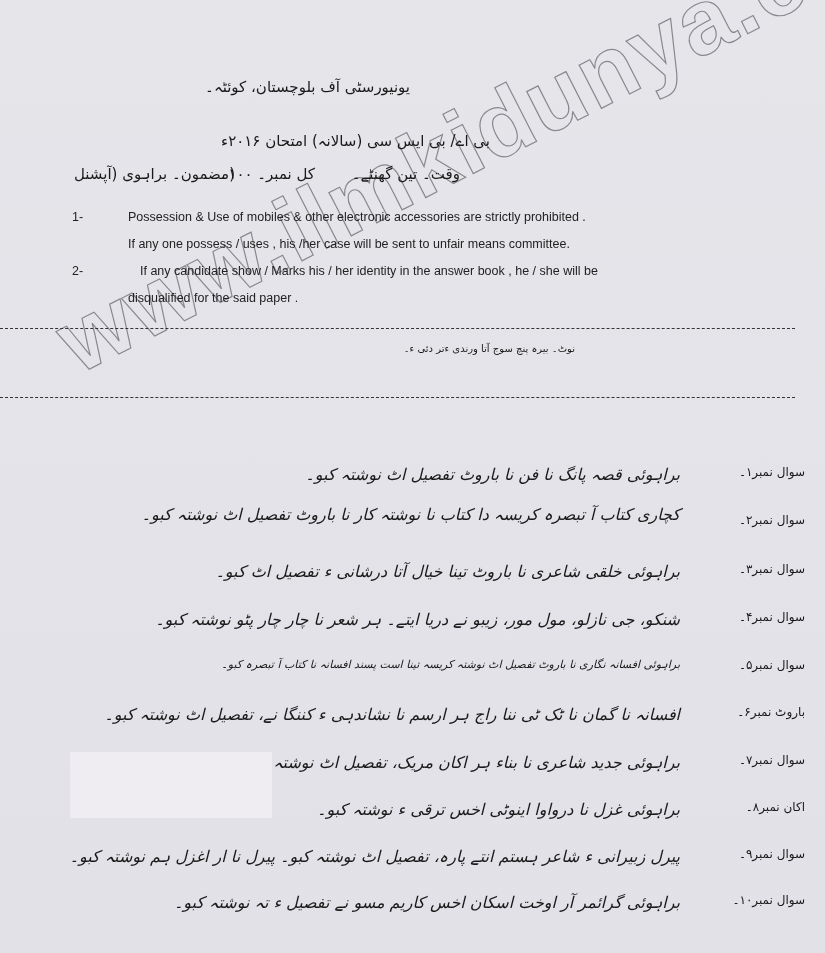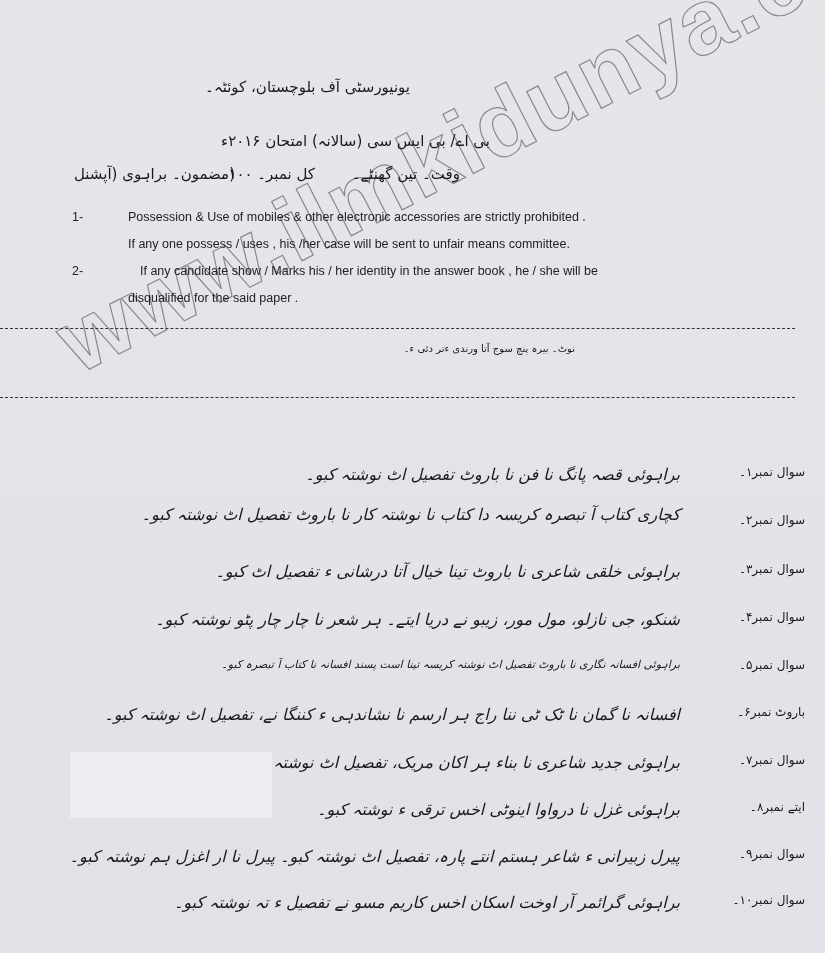--- a/index.html
+++ b/index.html
@@ -75,21 +75,21 @@
 
     <div class="ur q-label" style="top:658px">سوال نمبر۵۔</div>
     <div class="ur q-text" style="right:145px; top:658px; font-size:11px">براہوئی افسانہ نگاری نا باروٹ تفصیل اٹ نوشتہ کریسہ تینا است پسند افسانہ نا کتاب آ تبصرہ کبو۔</div>
 
     <div class="ur q-label" style="top:705px">باروٹ نمبر۶۔</div>
     <div class="ur q-text" style="right:145px; top:705px">افسانہ نا گمان نا ٹک ٹی ننا راج ہر ارسم نا نشاندہی ء کننگا نے، تفصیل اٹ نوشتہ کبو۔</div>
 
     <div class="ur q-label" style="top:753px">سوال نمبر۷۔</div>
     <div class="ur q-text" style="right:145px; top:753px">براہوئی جدید شاعری نا بناء ہر اکان مریک، تفصیل اٹ نوشتہ کبو</div>
 
-    <div class="ur q-label" style="top:800px">ایتے نمبر۸۔</div>
+    <div class="ur q-label" style="top:800px">اکان نمبر۸۔</div>
     <div class="ur q-text" style="right:145px; top:800px">براہوئی غزل نا درواوا اینوٹی اخس ترقی ء نوشتہ کبو۔</div>
 
     <div class="ur q-label" style="top:847px">سوال نمبر۹۔</div>
     <div class="ur q-text" style="right:145px; top:847px">پیرل زبیرانی ء شاعر ہستم انتے پارہ، تفصیل اٹ نوشتہ کبو۔ پیرل نا ار اغزل ہم نوشتہ کبو۔</div>
 
     <div class="ur q-label" style="top:893px">سوال نمبر۱۰۔</div>
     <div class="ur q-text" style="right:145px; top:893px">براہوئی گرائمر آر اوخت اسکان اخس کاریم مسو نے تفصیل ء تہ نوشتہ کبو۔</div>
   </div>
 
   <div class="smudge"></div>

